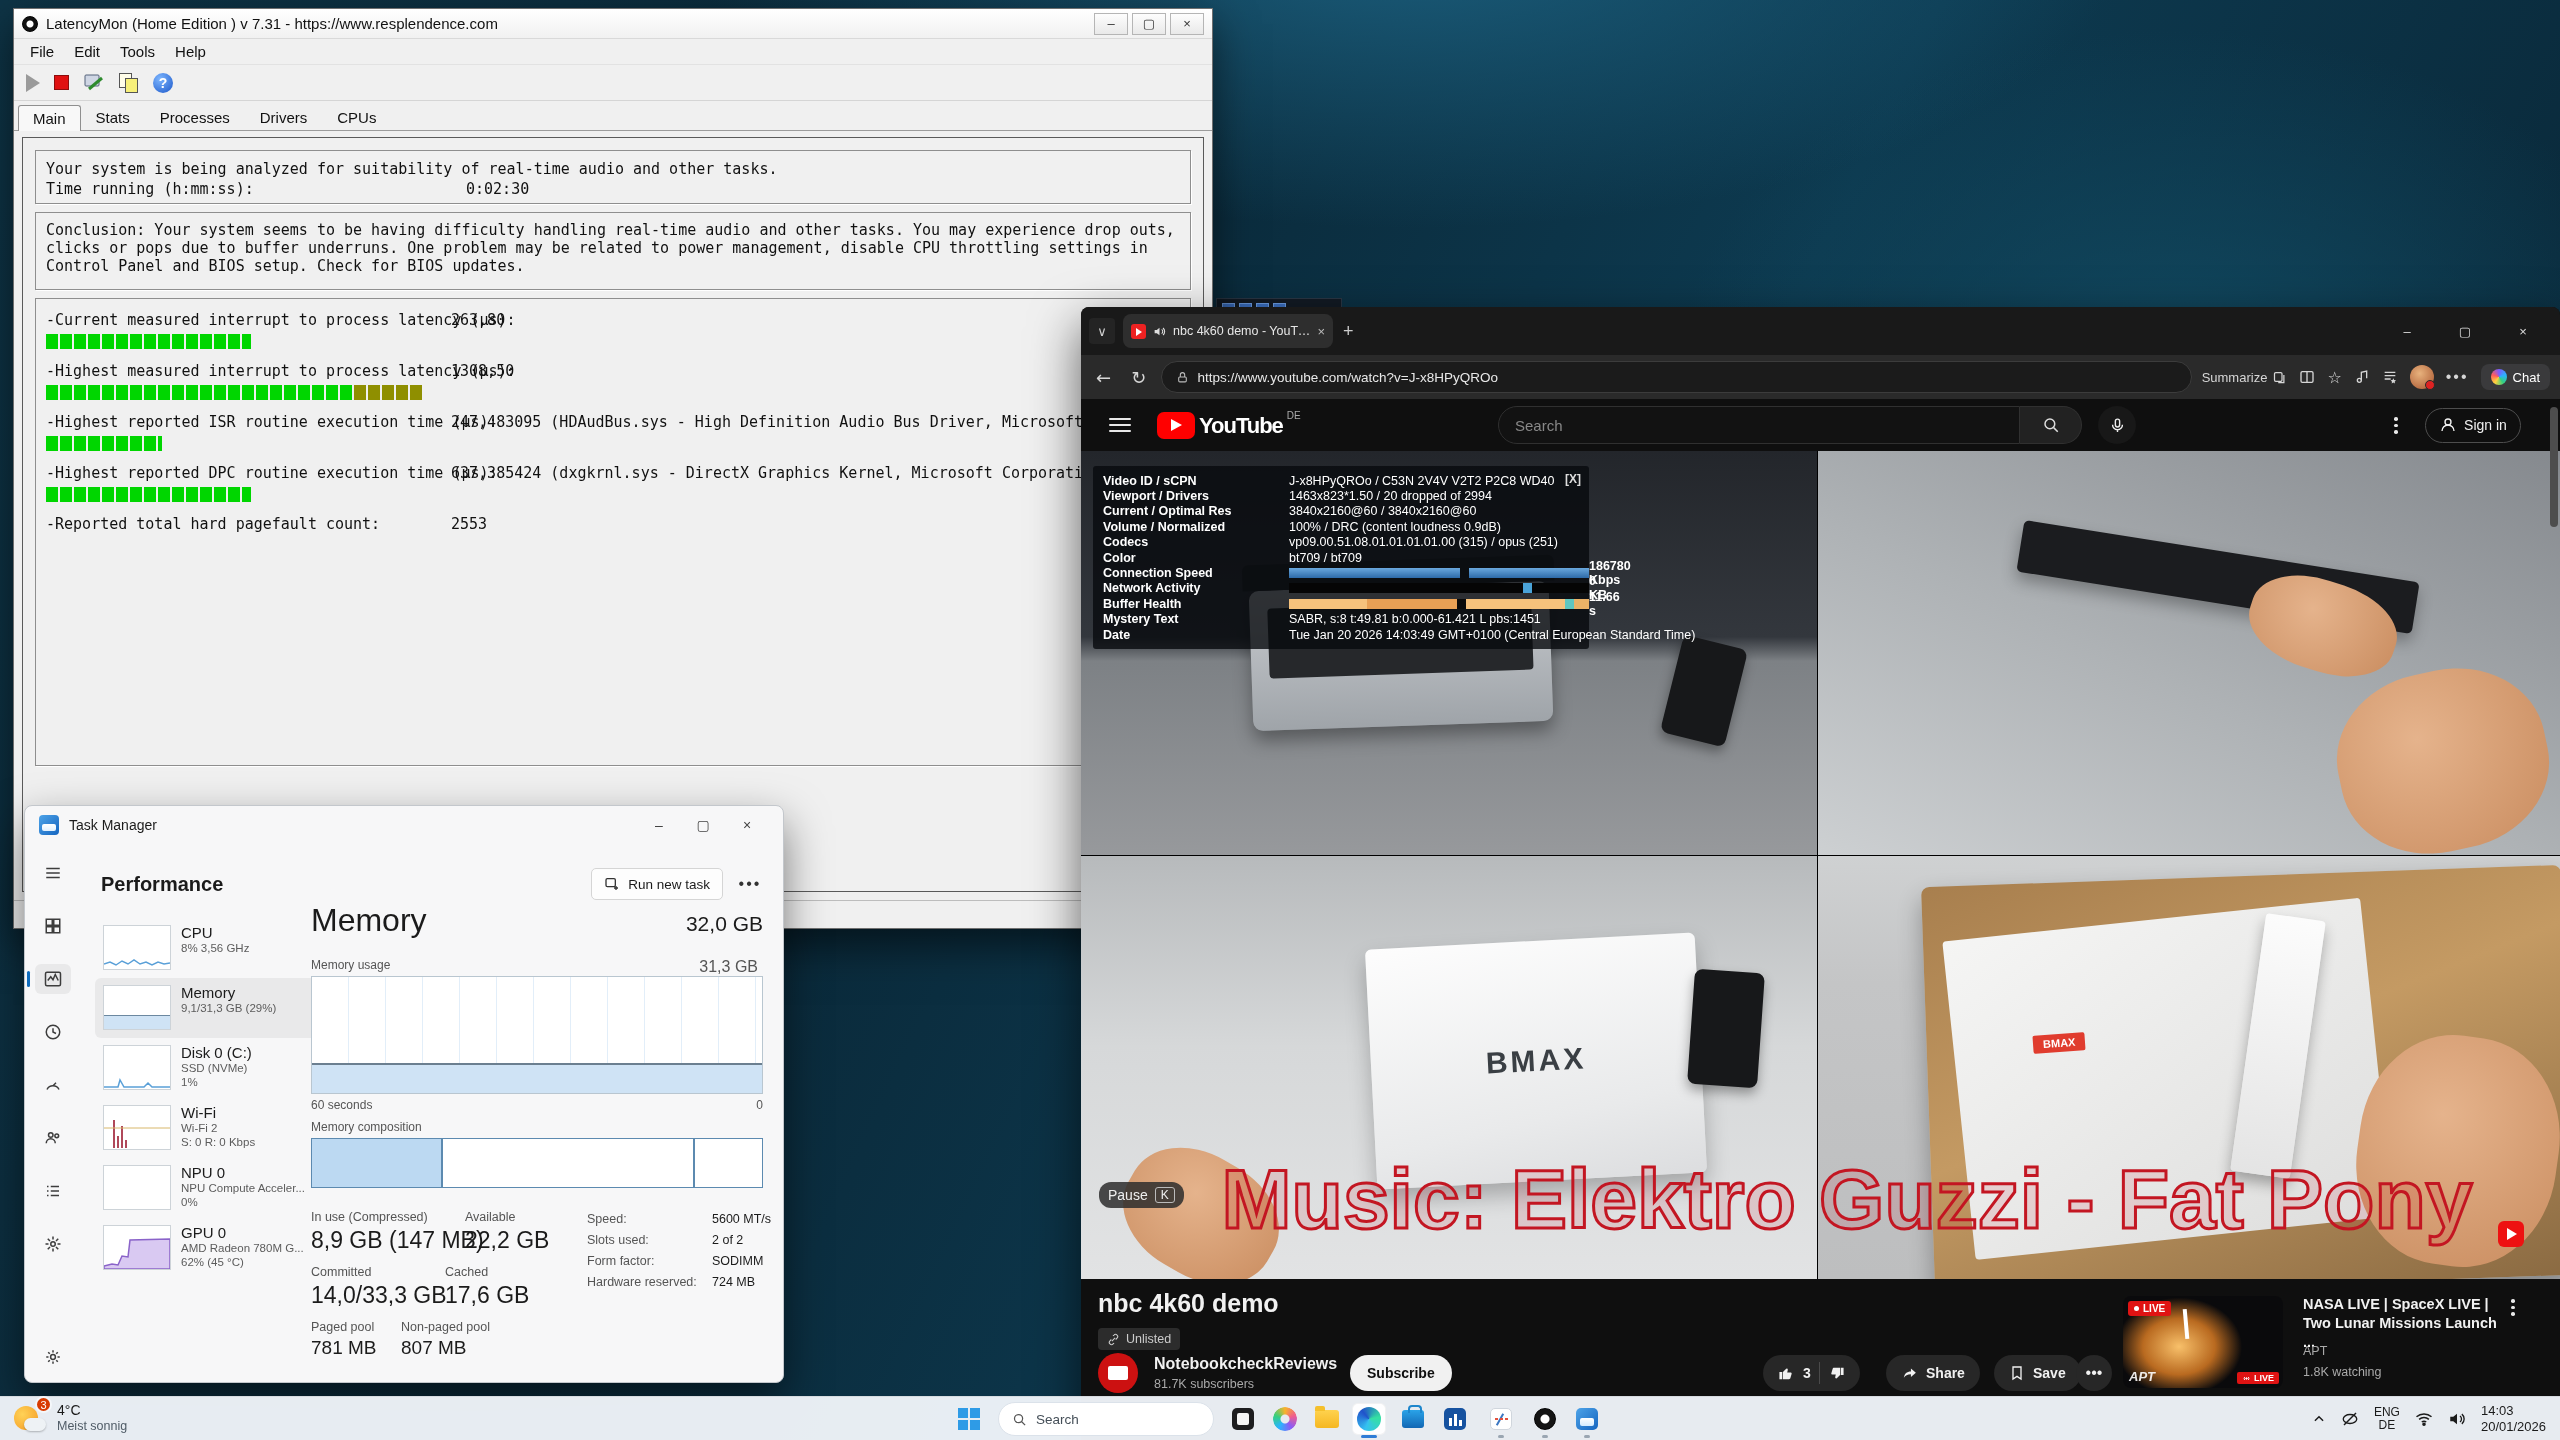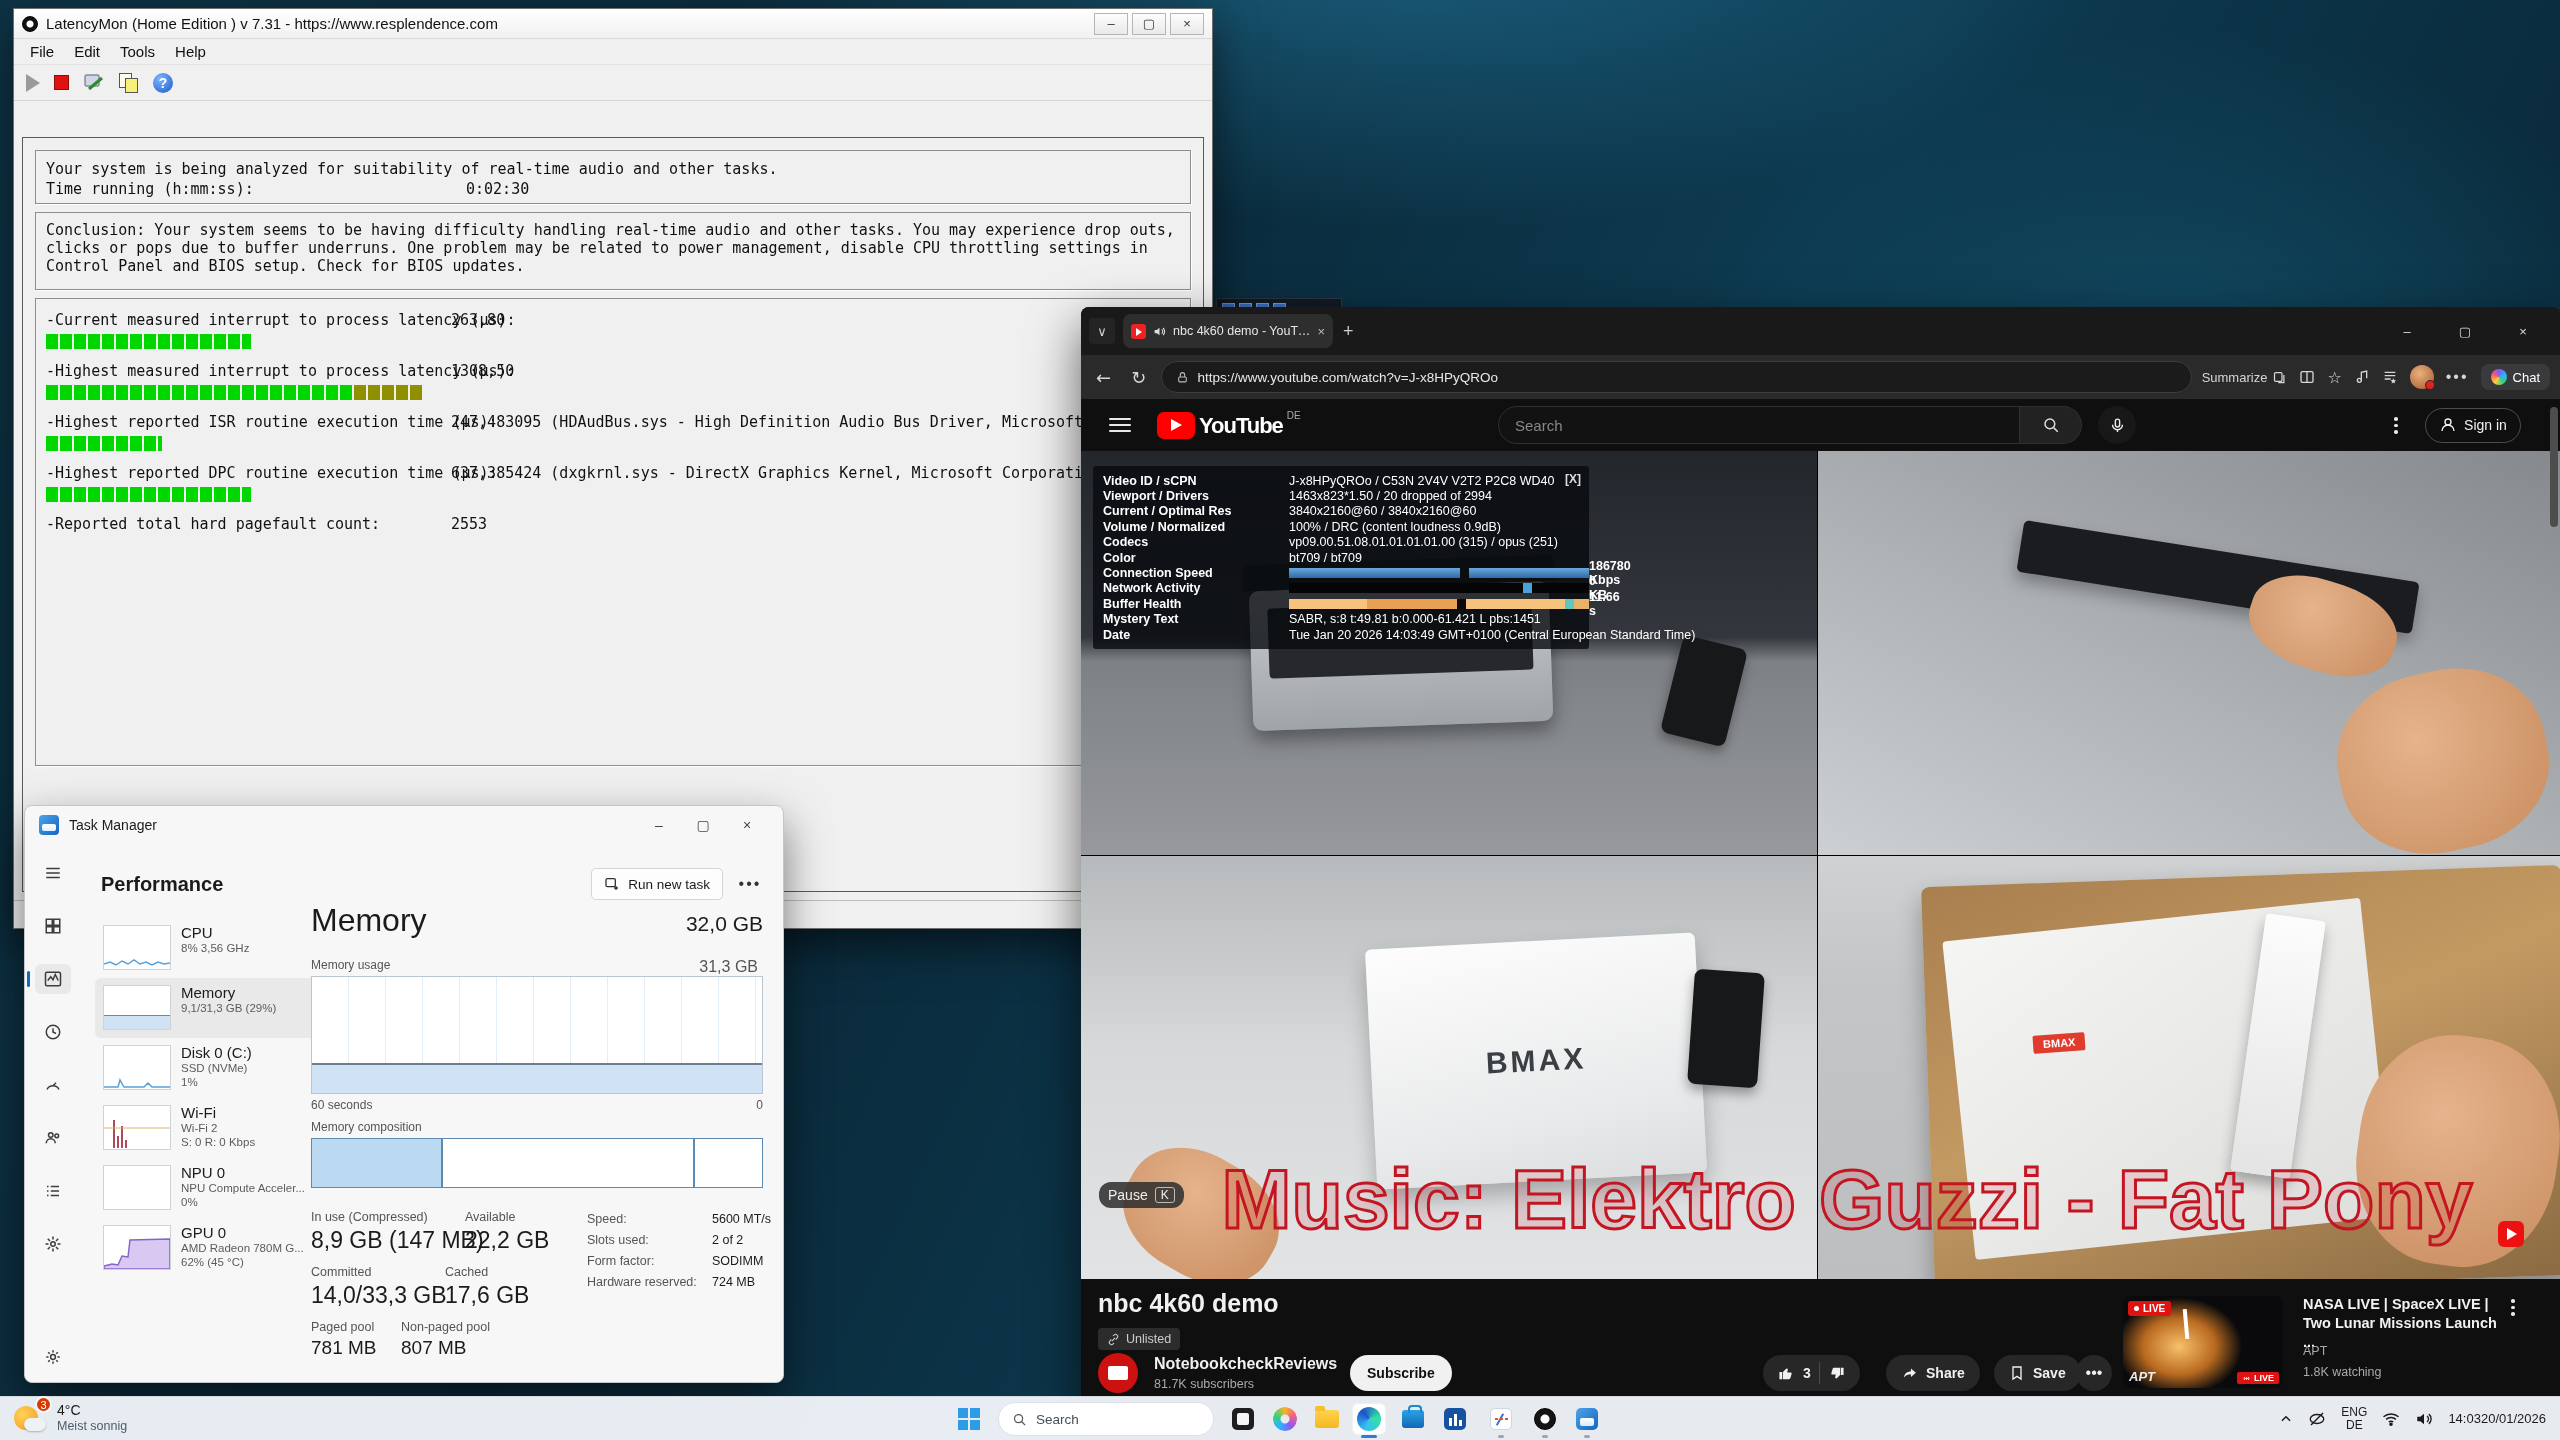--- a/index.html
+++ b/index.html
@@ -221,21 +221,21 @@
   .barsapp{width:22px;height:22px;background:#1652a0;border-radius:5px;display:flex;align-items:flex-end;justify-content:center;gap:2px;padding:4px}
   .barsapp i{width:3px;background:#fff}
   .snip{width:22px;height:22px;background:#fff;border-radius:5px;border:1px solid #d0d6dd;position:relative}
   .snip:after{content:"";position:absolute;left:4px;top:9px;width:13px;height:2px;background:repeating-linear-gradient(90deg,#e4503c 0 3px,transparent 3px 5px)}
   .snip:before{content:"";position:absolute;left:8px;top:4px;width:2px;height:13px;background:#3b77c2;transform:rotate(30deg)}
   .lmico{width:22px;height:22px;border-radius:50%;background:radial-gradient(circle,#fff 0 4px,#141414 5px);border:1px solid #000}
   .tmico{width:22px;height:22px;background:linear-gradient(135deg,#4da3e8,#1565c0);border-radius:5px;position:relative}
   .tmico:after{content:"";position:absolute;left:4px;bottom:4px;right:4px;height:8px;background:linear-gradient(#ffffff,#d5ecff);border-radius:2px}
   .tray{position:absolute;right:0;top:0;height:44px;display:flex;align-items:center;gap:15px;padding-right:14px;color:#1b1b1b}
   .lang{display:flex;flex-direction:column;align-items:center;font-size:12px;line-height:13px}
-  .clock{display:flex;flex-direction:row;align-items:flex-start;font-size:13px;line-height:16px}
+  .clock{display:flex;flex-direction:column;align-items:flex-start;font-size:13px;line-height:16px}
 </style>
 </head>
 <body>
 
 <div id="screen">
   <div class="a desktop"></div>
   <div class="a frag">
       <i></i>
       <i></i>
       <i></i>
@@ -263,20 +263,27 @@
       <span class="stop-sq"></span>
       <svg width="22" height="22" viewBox="0 0 22 22">
           <rect x="2" y="3" width="14" height="11" rx="1" fill="#cfd6e4" stroke="#55627a"></rect>
           <line x1="6" y1="17" x2="19" y2="6" stroke="#2e8b2e" stroke-width="3"></line>
         </svg>
       <span class="pages">
           <i></i>
           <i></i>
         </span>
       <span class="help-ico">?</span>
+    </div>
+    <div class="lm-tabs">
+      <span class="lm-tab active">Main</span>
+      <span class="lm-tab">Stats</span>
+      <span class="lm-tab">Processes</span>
+      <span class="lm-tab">Drivers</span>
+      <span class="lm-tab">CPUs</span>
     </div>
     <div class="lm-body">
       <div class="lm-box" style="height:54px">
         <div class="lm-line" style="position:relative">
           <span>Your system is being analyzed for suitability of real-time audio and other tasks.</span>
         </div>
         <div class="lm-line" style="position:relative">
           <span>Time running (h:mm:ss):</span>
           <span class="val">0:02:30</span>
         </div>

